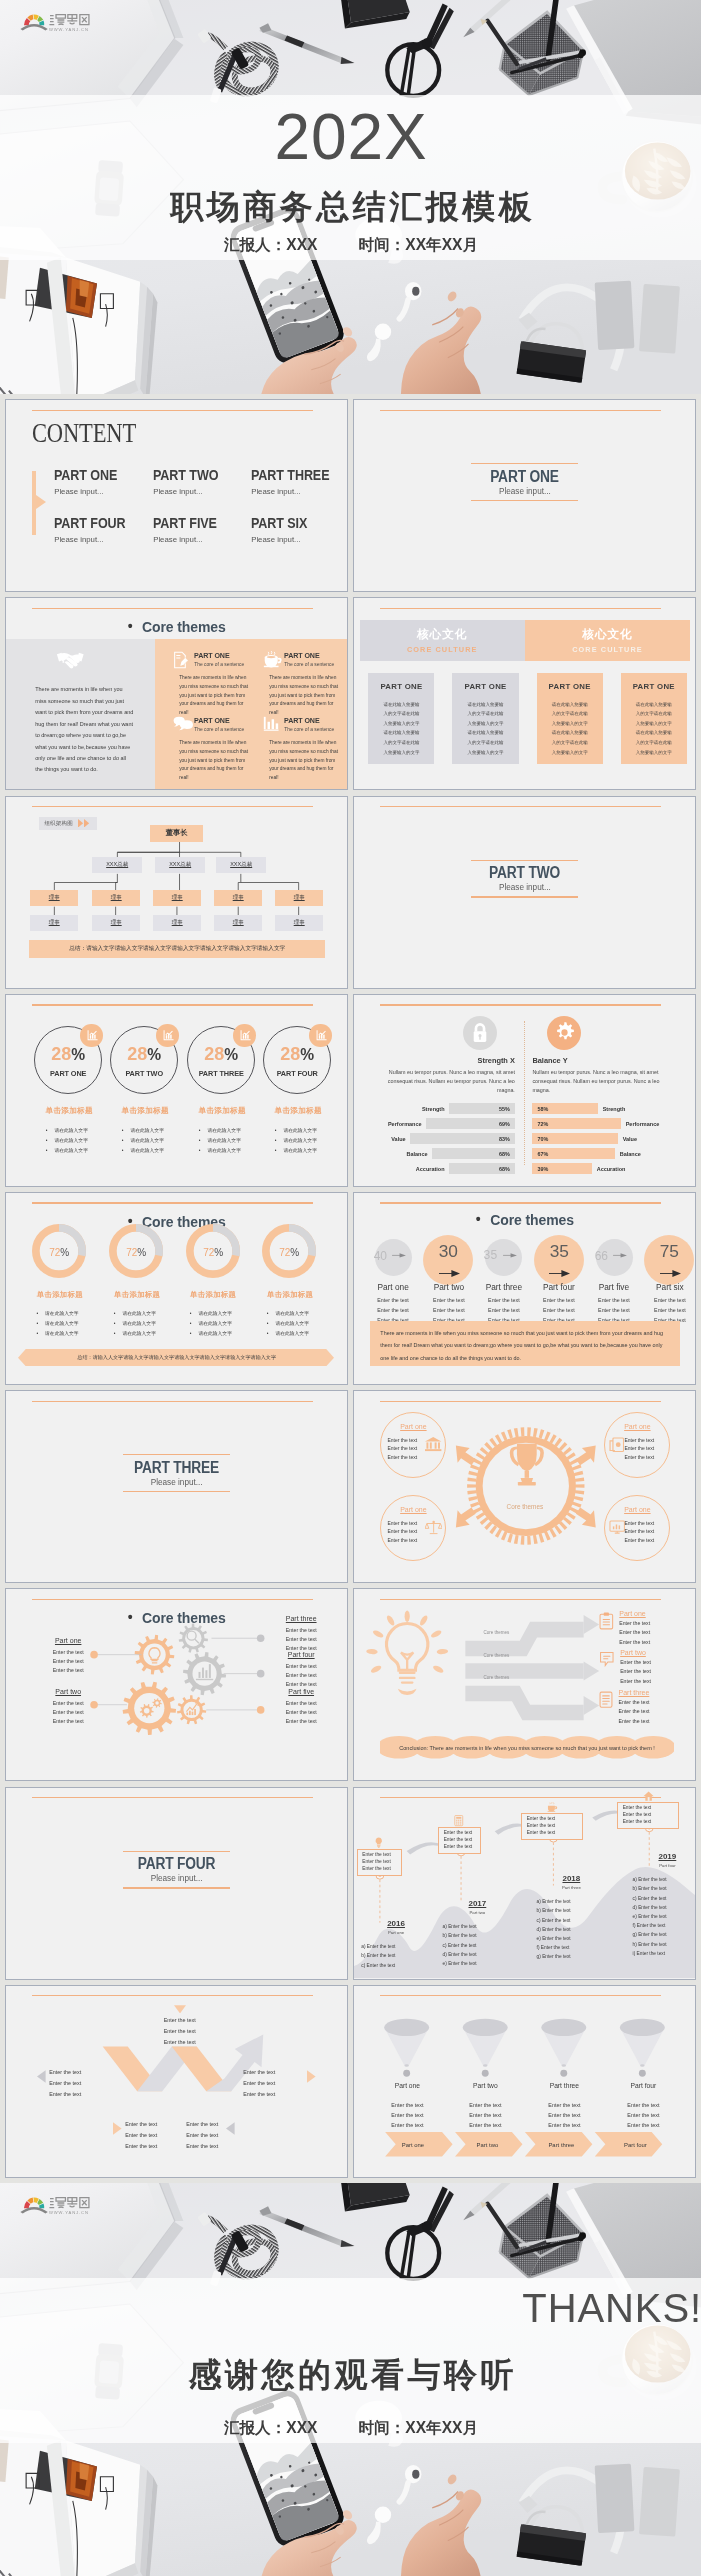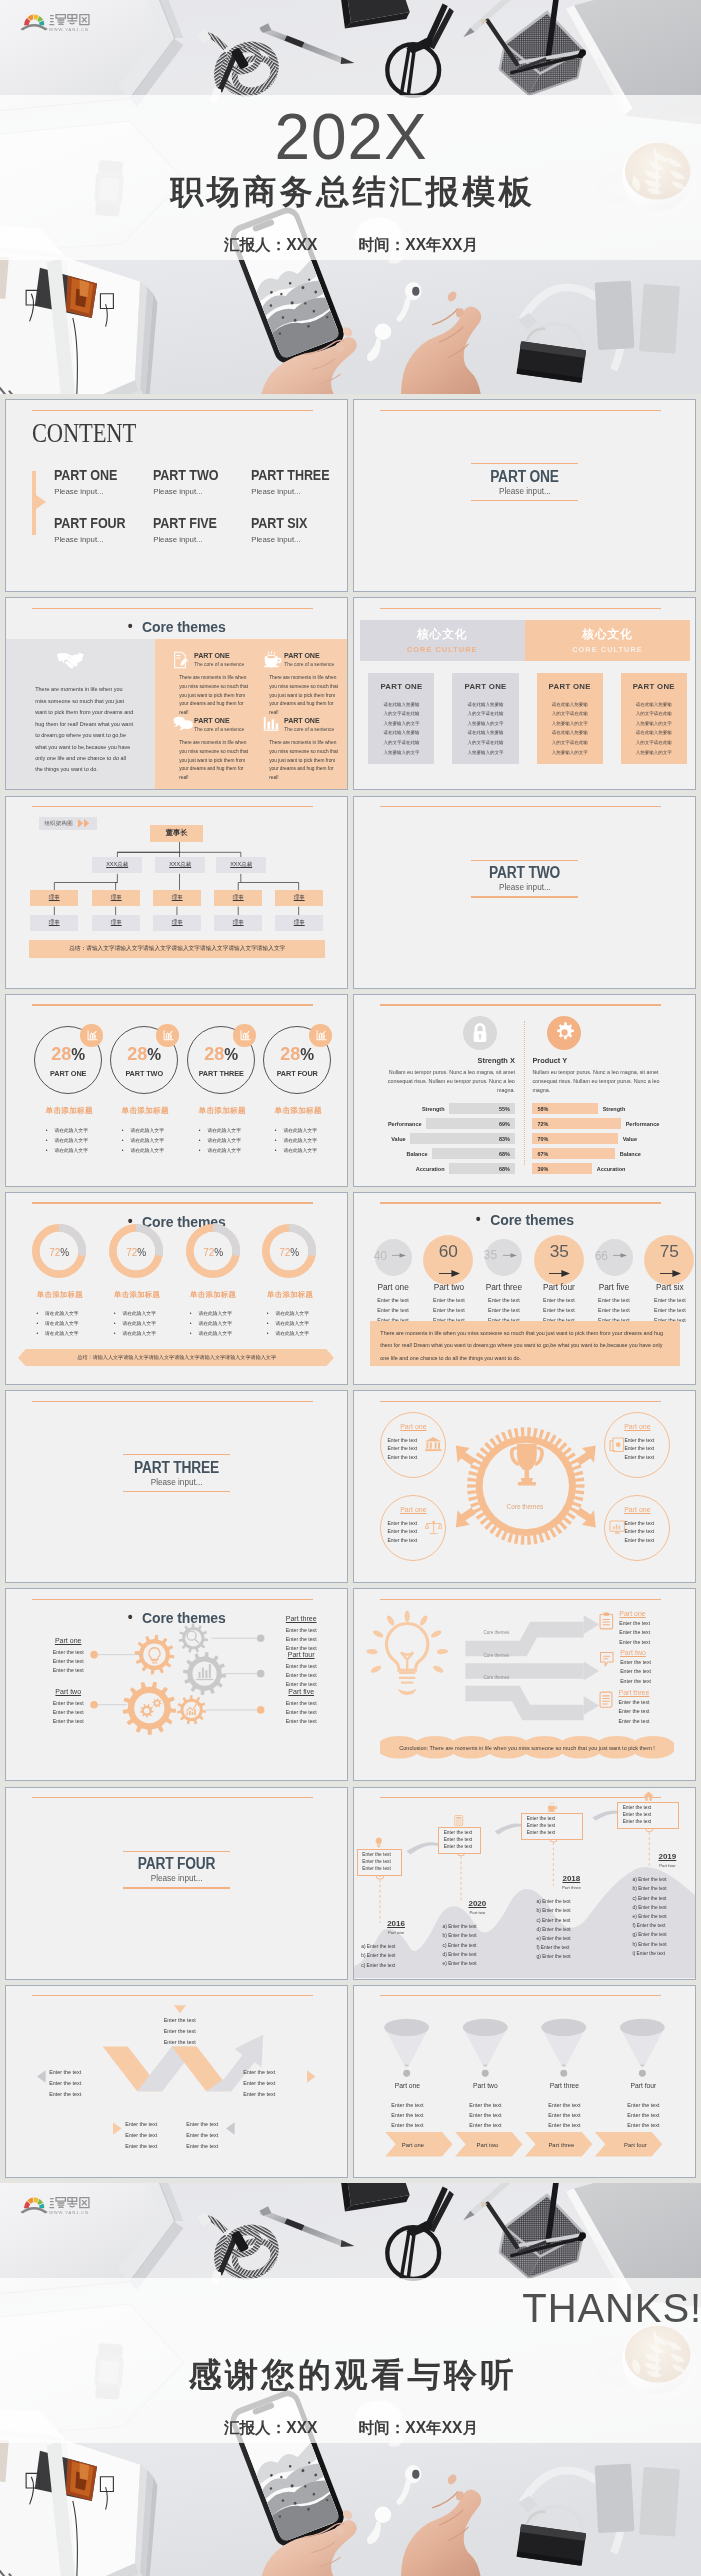--- a/index.html
+++ b/index.html
@@ -504,21 +504,21 @@
   <path d="M 612 362 l -12 8 l 10 12 l 12 -10 Z" fill="#dbdcde"></path>
 
   <rect x="742" y="330" width="42" height="78" rx="2" fill="#d2d3d5" transform="rotate(4 763 369)"></rect>
   <rect x="690" y="326" width="42" height="78" rx="2" fill="#c8c9cc" transform="rotate(-3 711 365)"></rect>
 </svg>
   <div class="band" style="top:95px;height:165px;"></div>
   <div class="titles" style="top:105px;">
     <div class="t-en" style="font-size:64px;letter-spacing:0.9px;">202X</div>
   </div>
   <div class="titles" style="top:175px;">
-    <div class="t-cn" style="font-size:33px;letter-spacing:3.5px;text-indent:3.5px;">职场商务总结汇报模板</div>
+    <div class="t-cn" style="font-size:33px;letter-spacing:3.5px;text-indent:3.5px;margin-top:15px;">职场商务总结汇报模板</div>
   </div>
   <div class="titles" style="top:235px;">
     <div class="t-meta">
       <span>汇报人：XXX</span><span class="sp"></span><span>时间：XX年XX月</span>
     </div>
   </div>
   <div class="logo">
    <svg width="71" height="24" viewBox="0 0 82 28" xmlns="http://www.w3.org/2000/svg">
      <g>
        <path d="M4.2 20.2 A12 12 0 0 1 7.6 11.6 L11.6 15.6 A6.4 6.4 0 0 0 9.8 20.2 Z" fill="#d8383d"></path>
@@ -949,21 +949,21 @@
               </div>
             </div>
           </div>
           <div class="pd-col pd-r">
             <div class="pd-ic o">
               <svg viewBox="0 0 44 44" width="21" height="21">
                 <path fill="#fff" d="M22 0 l4.3 1 .9 5.2 3.4 1.4 4.3-3 3.1 3.1 -3 4.3 1.4 3.4 5.2 .9 0 4.4 -5.2 .9 -1.4 3.4 3 4.3 -3.1 3.1 -4.3-3 -3.4 1.4 -.9 5.2 -4.4 0 -.9-5.2 -3.4-1.4 -4.3 3 -3.1-3.1 3-4.3 -1.4-3.4 -5.2-.9 0-4.4 5.2-.9 1.4-3.4 -3-4.3 3.1-3.1 4.3 3 3.4-1.4 .9-5.2 Z"></path>
                 <circle cx="22" cy="22" r="6.6" fill="#f4b183"></circle>
               </svg>
             </div>
-            <div class="pd-t l">Product Y</div>
+            <div class="pd-t l">Balance Y</div>
             <div class="pd-d l">Nullam eu tempor purus. Nunc a leo magna, sit amet consequat risus. Nullam eu tempor purus. Nunc a leo magna.</div>
             <div class="pd-bars">
               <div class="pb-row r">
                 <span class="pb-bar o" style="width:66px;">
                   <span class="pb-v">58%</span>
                 </span>
                 <span class="pb-lab">Strength</span>
               </div>
               <div class="pb-row r">
                 <span class="pb-bar o" style="width:89px;">
@@ -1059,21 +1059,21 @@
             <path d="M0 4.5 h16" stroke="#8b8b8e" stroke-width="1.3" fill="none"></path>
             <path d="M14 0.5 L26 4.5 L14 8.5 Z" fill="#8b8b8e"></path>
           </svg>
           <div class="st-lb" style="left:11.2px;">Part one</div>
           <div class="st-tx" style="left:11.2px;">
             <div>Enter the text</div>
             <div>Enter the text</div>
             <div>Enter the text</div>
           </div>
           <div class="st-c big" style="left:69px;"></div>
-          <div class="st-num big" style="left:69px;">60</div>
+          <div class="st-num big" style="left:69px;">30</div>
           <svg class="st-ar big" style="left:85px;" viewBox="0 0 34 11">
             <path d="M0 5.5 h22" stroke="#2f2f31" stroke-width="1.5" fill="none"></path>
             <path d="M20 0 L34 5.5 L20 11 Z" fill="#2f2f31"></path>
           </svg>
           <div class="st-lb" style="left:67px;">Part two</div>
           <div class="st-tx" style="left:67px;">
             <div>Enter the text</div>
             <div>Enter the text</div>
             <div>Enter the text</div>
           </div>
@@ -1539,21 +1539,21 @@
           <div class="tl-col" style="left:1.7px;top:131px;">
             <div class="tl-yr">2016</div>
             <div class="tl-pt">Part one</div>
             <ul class="tl-ul">
               <li>a)  Enter the text</li>
               <li>b)  Enter the text</li>
               <li>c)  Enter the text</li>
             </ul>
           </div>
           <div class="tl-col" style="left:83px;top:111px;">
-            <div class="tl-yr">2020</div>
+            <div class="tl-yr">2017</div>
             <div class="tl-pt">Part two</div>
             <ul class="tl-ul">
               <li>a)  Enter the text</li>
               <li>b)  Enter the text</li>
               <li>c)  Enter the text</li>
               <li>d)  Enter the text</li>
               <li>e)  Enter the text</li>
             </ul>
           </div>
           <div class="tl-col" style="left:177px;top:86px;">

